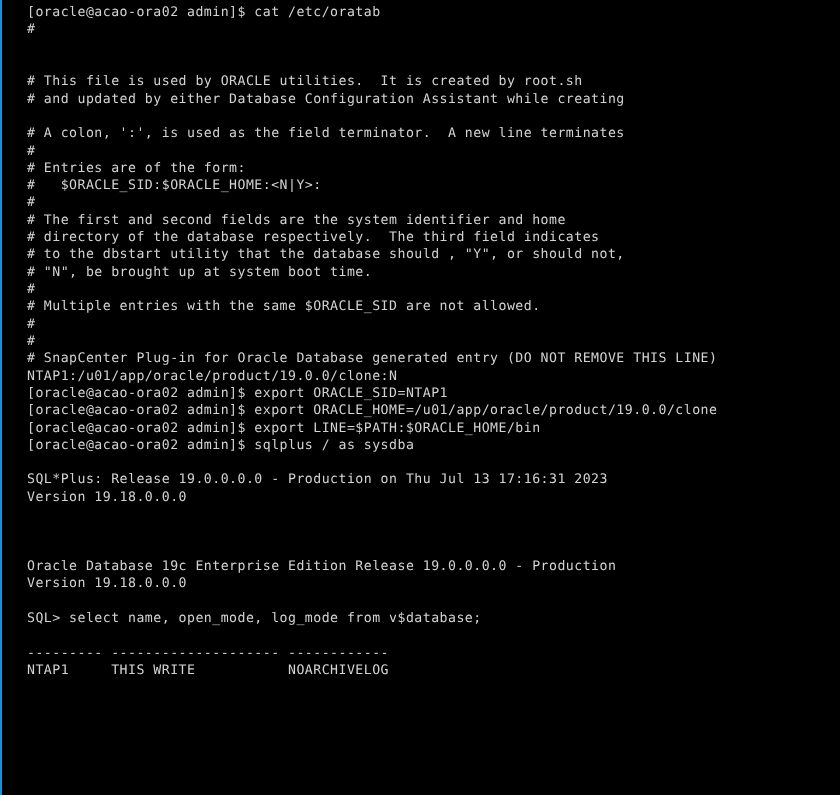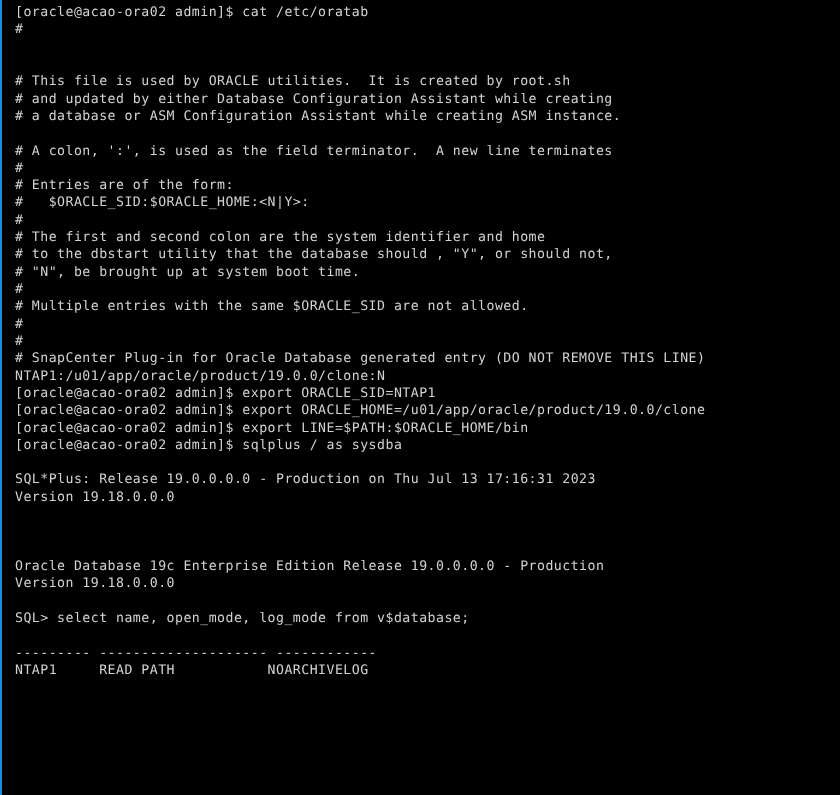--- a/index.html
+++ b/index.html
@@ -28,21 +28,21 @@
     position: absolute;
     left: 0;
     top: 0;
     width: 2px;
     height: 795px;
     background: #1a8fd8;
   }
 
   #terminal-screen {
     position: absolute;
-    left: 0;
+    left: 12px;
     top: 0;
     width: 792px;
     height: 795px;
     padding: 4px 0 0 15px;
     box-sizing: border-box;
     overflow: hidden;
   }
 
   .term-line {
     display: block;
@@ -67,28 +67,28 @@
 
   <div id="left-accent-bar"></div>
 
   <div id="terminal-screen">
       <span class="term-line">[oracle@acao-ora02 admin]$ cat /etc/oratab</span>
       <span class="term-line">#</span>
       <span class="term-line blank">&nbsp;</span>
       <span class="term-line blank">&nbsp;</span>
       <span class="term-line"># This file is used by ORACLE utilities.  It is created by root.sh</span>
       <span class="term-line"># and updated by either Database Configuration Assistant while creating</span>
-      <span class="term-line"># a database or ASM Configuration Assistant while creating ASM instance.</span>
       <span class="term-line blank">&nbsp;</span>
       <span class="term-line"># A colon, ':', is used as the field terminator.  A new line terminates</span>
       <span class="term-line">#</span>
       <span class="term-line"># Entries are of the form:</span>
       <span class="term-line">#   $ORACLE_SID:$ORACLE_HOME:&lt;N|Y&gt;:</span>
       <span class="term-line">#</span>
-      <span class="term-line"># The first and second colon are the system identifier and home</span>
+      <span class="term-line"># The first and second fields are the system identifier and home</span>
+      <span class="term-line"># directory of the database respectively.  The third field indicates</span>
       <span class="term-line"># to the dbstart utility that the database should , "Y", or should not,</span>
       <span class="term-line"># "N", be brought up at system boot time.</span>
       <span class="term-line">#</span>
       <span class="term-line"># Multiple entries with the same $ORACLE_SID are not allowed.</span>
       <span class="term-line">#</span>
       <span class="term-line">#</span>
       <span class="term-line"># SnapCenter Plug-in for Oracle Database generated entry (DO NOT REMOVE THIS LINE)</span>
       <span class="term-line">NTAP1:/u01/app/oracle/product/19.0.0/clone:N</span>
       <span class="term-line">[oracle@acao-ora02 admin]$ export ORACLE_SID=NTAP1</span>
       <span class="term-line">[oracle@acao-ora02 admin]$ export ORACLE_HOME=/u01/app/oracle/product/19.0.0/clone</span>
@@ -99,18 +99,18 @@
       <span class="term-line">Version 19.18.0.0.0</span>
       <span class="term-line blank">&nbsp;</span>
       <span class="term-line blank">&nbsp;</span>
       <span class="term-line blank">&nbsp;</span>
       <span class="term-line">Oracle Database 19c Enterprise Edition Release 19.0.0.0.0 - Production</span>
       <span class="term-line">Version 19.18.0.0.0</span>
       <span class="term-line blank">&nbsp;</span>
       <span class="term-line">SQL&gt; select name, open_mode, log_mode from v$database;</span>
       <span class="term-line blank">&nbsp;</span>
       <span class="term-line">--------- -------------------- ------------</span>
-      <span class="term-line">NTAP1     READ PATH           NOARCHIVELOG</span>
+      <span class="term-line">NTAP1     THIS WRITE           NOARCHIVELOG</span>
       <span class="term-line blank">&nbsp;</span>
       <span class="term-line blank">&nbsp;</span>
     </div>
 
 </div>
 
 </body></html>

